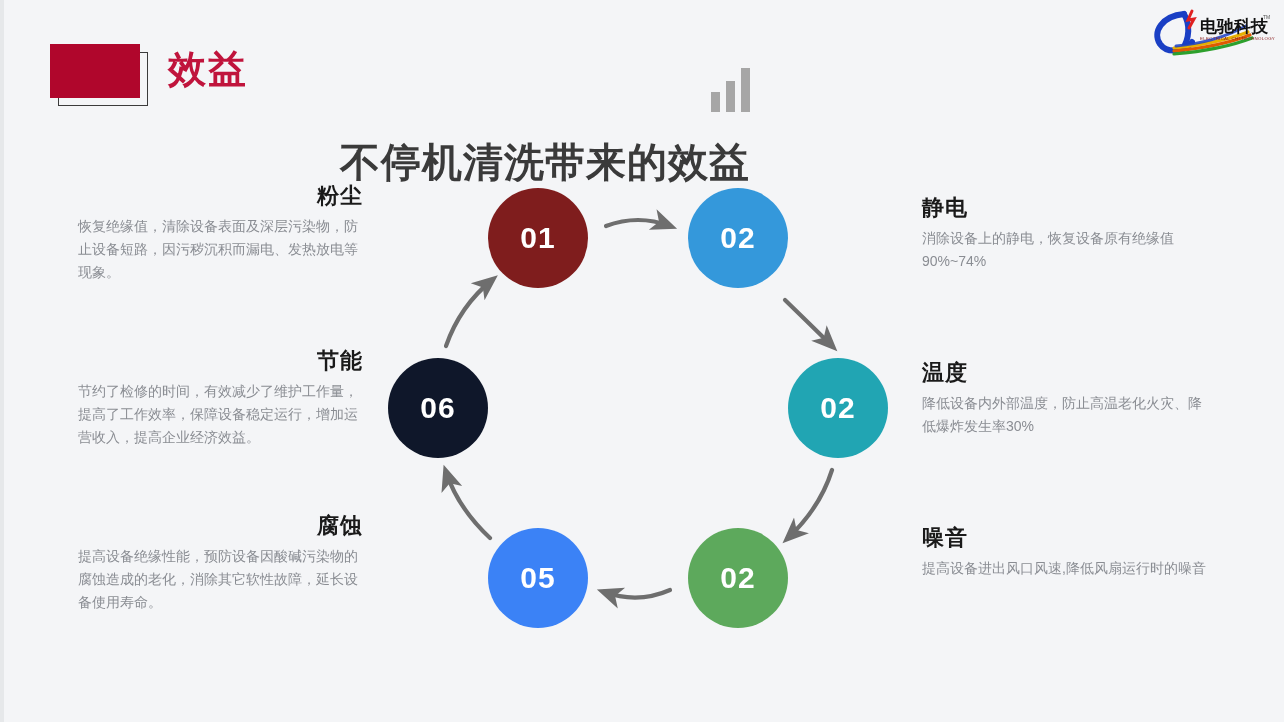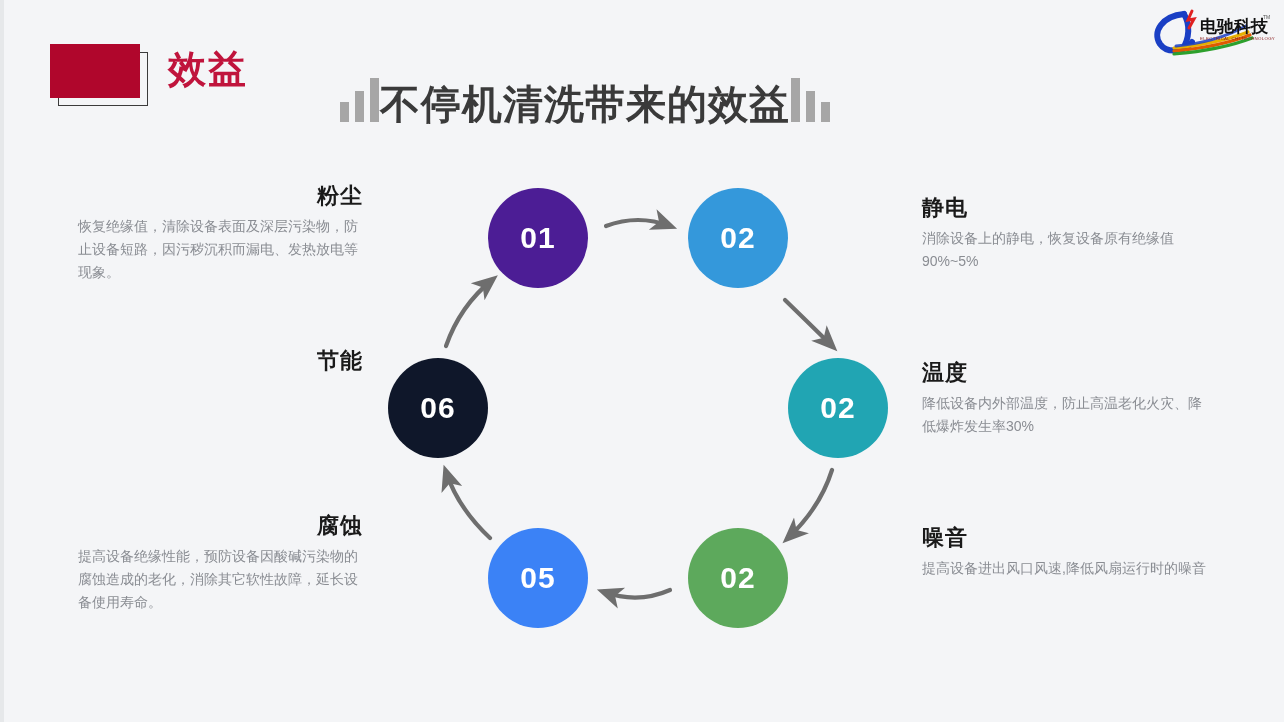--- a/index.html
+++ b/index.html
@@ -55,22 +55,23 @@
     color: #c0143c;
     letter-spacing: 2px;
     line-height: 1;
   }
 
   .title-row {
     position: absolute;
     left: 340px; top: 68px;
     display: flex;
     align-items: flex-end;
-    gap: 1px;
+    gap: 26px;
     height: 58px;
+    flex-direction: column;
   }
   .bars {
     display: flex;
     align-items: flex-end;
     gap: 6px;
     height: 46px;
     padding-bottom: 4px;
   }
   .bars span {
     display: block;
@@ -214,45 +215,46 @@
 
       <path d="M462 300 Q450 338, 418 368" fill="none" stroke="#6e6e6e" stroke-width="4.2" stroke-linecap="round" marker-end="url(#ah)"></path>
 
       <path d="M300 420 Q268 434, 234 422" fill="none" stroke="#6e6e6e" stroke-width="4.2" stroke-linecap="round" marker-end="url(#ah)"></path>
 
       <path d="M120 368 Q88 338, 76 302" fill="none" stroke="#6e6e6e" stroke-width="4.2" stroke-linecap="round" marker-end="url(#ah)"></path>
 
       <path d="M76 176 Q90 136, 122 110" fill="none" stroke="#6e6e6e" stroke-width="4.2" stroke-linecap="round" marker-end="url(#ah)"></path>
     </svg>
 
-    <div class="circle c-01" style="background:#4c1d95">01</div>
+    <div class="circle c-01" style="background:#7f1d1d">01</div>
     <div class="circle c-02" style="background:#3498db">02</div>
     <div class="circle c-03" style="background:#21a5b3">02</div>
     <div class="circle c-04" style="background:#5da95c">02</div>
     <div class="circle c-05" style="background:#3b82f6">05</div>
     <div class="circle c-06" style="background:#0f172a">06</div>
   </div>
 
   <div class="block left b-dust">
     <div class="head">粉尘</div>
     <div class="body">恢复绝缘值，清除设备表面及深层污染物，防止设备短路，因污秽沉积而漏电、发热放电等现象。</div>
   </div>
 
   <div class="block left b-energy">
     <div class="head">节能</div>
+    <div class="body">节约了检修的时间，有效减少了维护工作量，提高了工作效率，保障设备稳定运行，增加运营收入，提高企业经济效益。</div>
   </div>
 
   <div class="block left b-corr">
     <div class="head">腐蚀</div>
     <div class="body">提高设备绝缘性能，预防设备因酸碱污染物的腐蚀造成的老化，消除其它软性故障，延长设备使用寿命。</div>
   </div>
 
   <div class="block right b-static">
     <div class="head">静电</div>
-    <div class="body">消除设备上的静电，恢复设备原有绝缘值90%~5%</div>
+    <div class="body">消除设备上的静电，恢复设备原有绝缘值90%~74%</div>
   </div>
 
   <div class="block right b-temp">
     <div class="head">温度</div>
     <div class="body">降低设备内外部温度，防止高温老化火灾、降低爆炸发生率30%</div>
   </div>
 
   <div class="block right b-noise">
     <div class="head">噪音</div>
     <div class="body">提高设备进出风口风速,降低风扇运行时的噪音</div>

